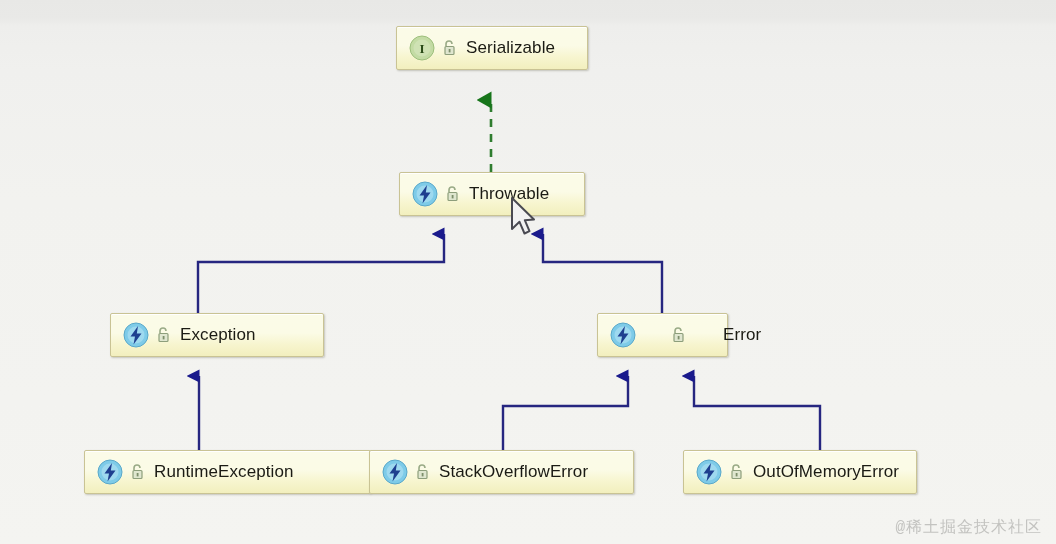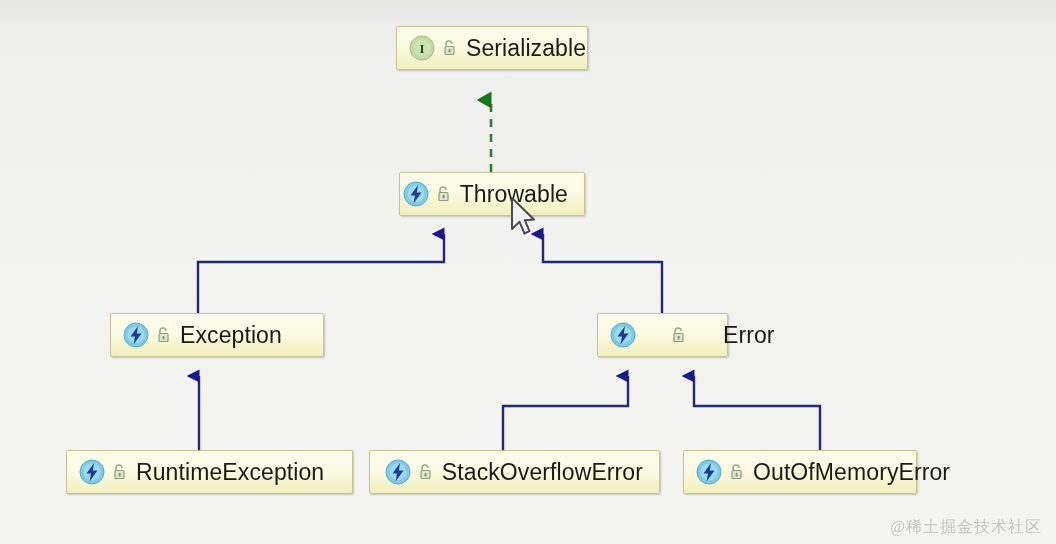--- a/index.html
+++ b/index.html
@@ -28,41 +28,41 @@
     align-items: center;
     height: 44px;
     padding: 0 16px 0 12px;
     border: 1px solid #c9c394;
     border-radius: 2px;
     background: linear-gradient(to bottom, #fbfbe8 0%, #fbfbe6 45%, #f7f5cf 72%, #f2efbe 100%);
     box-shadow: 1px 1px 2px rgba(90,90,70,0.30), inset 0 1px 0 #ffffff;
     white-space: nowrap;
   }
   .node .label {
-    font-size: 23px;
+    font-size: 17px;
     color: #1b1b14;
     letter-spacing: 0.1px;
     margin-left: 8px;
   }
 
   
   .type-icon { width: 26px; height: 26px; flex: 0 0 26px; }
   .lock-icon { width: 16px; height: 17px; flex: 0 0 16px; margin-left: 7px; }
 
   
   #cursor { position: absolute; left: 508px; top: 196px; width: 30px; height: 44px; }
 
   
   #watermark {
     position: absolute;
     right: 14px; bottom: 6px;
     font-size: 16px;
     color: #c3c3c0;
     letter-spacing: 1px;
-    font-family: Liberation Serif, serif;
+    font-family: Liberation Mono, monospace;
   }
 </style>
 </head>
 <body>
 
 <div id="canvas">
 
   <svg id="edges" viewBox="0 0 1056 544" xmlns="http://www.w3.org/2000/svg">
     <defs>
       <marker id="navy-arrow" markerWidth="14" markerHeight="14" refX="6.5" refY="12.5" orient="auto" markerUnits="userSpaceOnUse">
@@ -115,21 +115,21 @@
     <span class="lock-icon">
       <svg viewBox="0 0 16 17" xmlns="http://www.w3.org/2000/svg">
         <path d="M4 6 V4 a3 3 0 0 1 6 0" fill="none" stroke="#9aab87" stroke-width="1.6"></path>
         <rect x="3" y="6.5" width="9" height="8" rx="1" fill="#dfe6cf" stroke="#8d9e7b" stroke-width="1.2"></rect>
         <rect x="6.7" y="9" width="1.8" height="3.4" fill="#7d8e6b"></rect>
       </svg>
     </span>
     <span class="label">Serializable</span>
   </div>
 
-  <div class="node" style="left:399px; top:172px; width:186px;justify-content:flex-end;">
+  <div class="node" style="left:399px; top:172px; width:186px;">
     <span class="type-icon">
       <svg viewBox="0 0 26 26" xmlns="http://www.w3.org/2000/svg">
         <circle cx="13" cy="13" r="12" fill="#7ecbe8" stroke="#5aa8c9" stroke-width="1"></circle>
         <circle cx="13" cy="13" r="8.5" fill="#9ed9ef"></circle>
         <path d="M15 4 L7.5 14.5 H12 L10.5 22.5 L18.5 11.5 H13.8 Z" fill="#1e3f8f"></path>
       </svg>
     </span>
     <span class="lock-icon">
       <svg viewBox="0 0 16 17" xmlns="http://www.w3.org/2000/svg">
         <path d="M4 6 V4 a3 3 0 0 1 6 0" fill="none" stroke="#9aab87" stroke-width="1.6"></path>
@@ -169,39 +169,39 @@
     <span class="lock-icon">
       <svg viewBox="0 0 16 17" xmlns="http://www.w3.org/2000/svg">
         <path d="M4 6 V4 a3 3 0 0 1 6 0" fill="none" stroke="#9aab87" stroke-width="1.6"></path>
         <rect x="3" y="6.5" width="9" height="8" rx="1" fill="#dfe6cf" stroke="#8d9e7b" stroke-width="1.2"></rect>
         <rect x="6.7" y="9" width="1.8" height="3.4" fill="#7d8e6b"></rect>
       </svg>
     </span>
     <span class="label">Error</span>
   </div>
 
-  <div class="node" style="left:66px; top:450px; width:287px;">
+  <div class="node" style="left:84px; top:450px; width:287px;">
     <span class="type-icon">
       <svg viewBox="0 0 26 26" xmlns="http://www.w3.org/2000/svg">
         <circle cx="13" cy="13" r="12" fill="#7ecbe8" stroke="#5aa8c9" stroke-width="1"></circle>
         <circle cx="13" cy="13" r="8.5" fill="#9ed9ef"></circle>
         <path d="M15 4 L7.5 14.5 H12 L10.5 22.5 L18.5 11.5 H13.8 Z" fill="#1e3f8f"></path>
       </svg>
     </span>
     <span class="lock-icon">
       <svg viewBox="0 0 16 17" xmlns="http://www.w3.org/2000/svg">
         <path d="M4 6 V4 a3 3 0 0 1 6 0" fill="none" stroke="#9aab87" stroke-width="1.6"></path>
         <rect x="3" y="6.5" width="9" height="8" rx="1" fill="#dfe6cf" stroke="#8d9e7b" stroke-width="1.2"></rect>
         <rect x="6.7" y="9" width="1.8" height="3.4" fill="#7d8e6b"></rect>
       </svg>
     </span>
     <span class="label">RuntimeException</span>
   </div>
 
-  <div class="node" style="left:369px; top:450px; width:291px;justify-content:flex-end;">
+  <div class="node" style="left:369px; top:450px; width:265px;">
     <span class="type-icon">
       <svg viewBox="0 0 26 26" xmlns="http://www.w3.org/2000/svg">
         <circle cx="13" cy="13" r="12" fill="#7ecbe8" stroke="#5aa8c9" stroke-width="1"></circle>
         <circle cx="13" cy="13" r="8.5" fill="#9ed9ef"></circle>
         <path d="M15 4 L7.5 14.5 H12 L10.5 22.5 L18.5 11.5 H13.8 Z" fill="#1e3f8f"></path>
       </svg>
     </span>
     <span class="lock-icon">
       <svg viewBox="0 0 16 17" xmlns="http://www.w3.org/2000/svg">
         <path d="M4 6 V4 a3 3 0 0 1 6 0" fill="none" stroke="#9aab87" stroke-width="1.6"></path>

